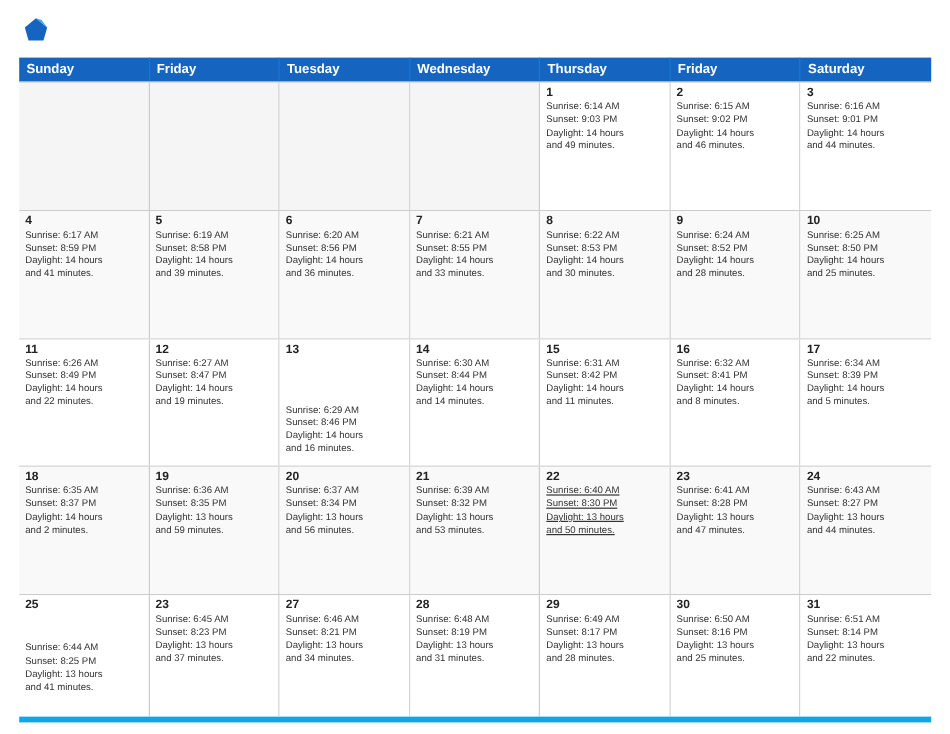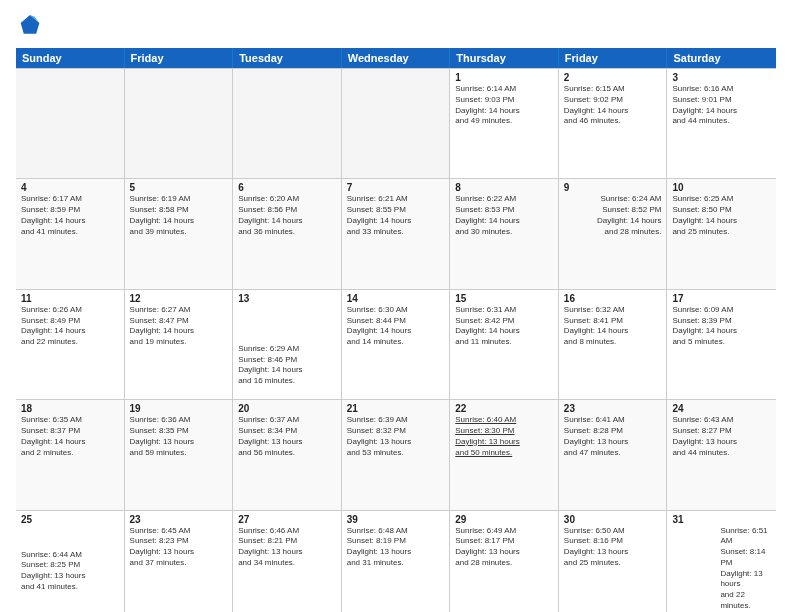--- a/index.html
+++ b/index.html
@@ -197,21 +197,21 @@
           </div>
           <div class="cal-cell alt">
             <div class="day-num">8</div>
             <div class="cell-text" style="white-space: pre-line;">Sunrise: 6:22 AM
 Sunset: 8:53 PM
 Daylight: 14 hours
 and 30 minutes.</div>
           </div>
           <div class="cal-cell alt">
             <div class="day-num">9</div>
-            <div class="cell-text" style="white-space: pre-line; text-align: right;">Sunrise: 6:24 AM
+            <div class="cell-text" style="white-space: pre-line;">Sunrise: 6:24 AM
 Sunset: 8:52 PM
 Daylight: 14 hours
 and 28 minutes.</div>
           </div>
           <div class="cal-cell alt">
             <div class="day-num">10</div>
             <div class="cell-text" style="white-space: pre-line;">Sunrise: 6:25 AM
 Sunset: 8:50 PM
 Daylight: 14 hours
 and 25 minutes.</div>
@@ -255,21 +255,21 @@
           </div>
           <div class="cal-cell">
             <div class="day-num">16</div>
             <div class="cell-text" style="white-space: pre-line;">Sunrise: 6:32 AM
 Sunset: 8:41 PM
 Daylight: 14 hours
 and 8 minutes.</div>
           </div>
           <div class="cal-cell">
             <div class="day-num">17</div>
-            <div class="cell-text" style="white-space: pre-line;">Sunrise: 6:09 AM
+            <div class="cell-text" style="white-space: pre-line;">Sunrise: 6:34 AM
 Sunset: 8:39 PM
 Daylight: 14 hours
 and 5 minutes.</div>
           </div>
         </div>
         <div class="cal-row">
           <div class="cal-cell alt">
             <div class="day-num">18</div>
             <div class="cell-text" style="white-space: pre-line;">Sunrise: 6:35 AM
 Sunset: 8:37 PM
@@ -335,21 +335,21 @@
 and 37 minutes.</div>
           </div>
           <div class="cal-cell">
             <div class="day-num">27</div>
             <div class="cell-text" style="white-space: pre-line;">Sunrise: 6:46 AM
 Sunset: 8:21 PM
 Daylight: 13 hours
 and 34 minutes.</div>
           </div>
           <div class="cal-cell">
-            <div class="day-num">39</div>
+            <div class="day-num">28</div>
             <div class="cell-text" style="white-space: pre-line;">Sunrise: 6:48 AM
 Sunset: 8:19 PM
 Daylight: 13 hours
 and 31 minutes.</div>
           </div>
           <div class="cal-cell">
             <div class="day-num">29</div>
             <div class="cell-text" style="white-space: pre-line;">Sunrise: 6:49 AM
 Sunset: 8:17 PM
 Daylight: 13 hours
@@ -357,21 +357,21 @@
           </div>
           <div class="cal-cell">
             <div class="day-num">30</div>
             <div class="cell-text" style="white-space: pre-line;">Sunrise: 6:50 AM
 Sunset: 8:16 PM
 Daylight: 13 hours
 and 25 minutes.</div>
           </div>
           <div class="cal-cell">
             <div class="day-num">31</div>
-            <div class="cell-text" style="white-space: pre-line; margin-left: 48px;">Sunrise: 6:51 AM
+            <div class="cell-text" style="white-space: pre-line;">Sunrise: 6:51 AM
 Sunset: 8:14 PM
 Daylight: 13 hours
 and 22 minutes.</div>
           </div>
         </div>
       </div>
   </div>
 </div>
 
 </body></html>

